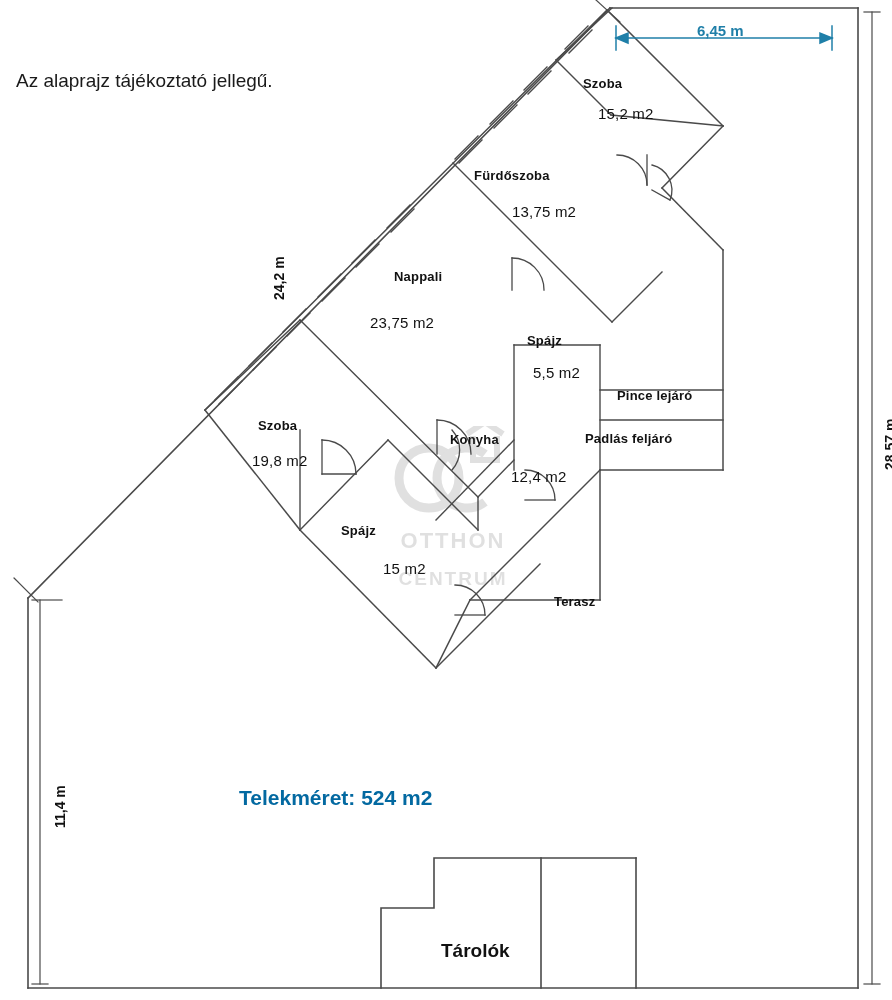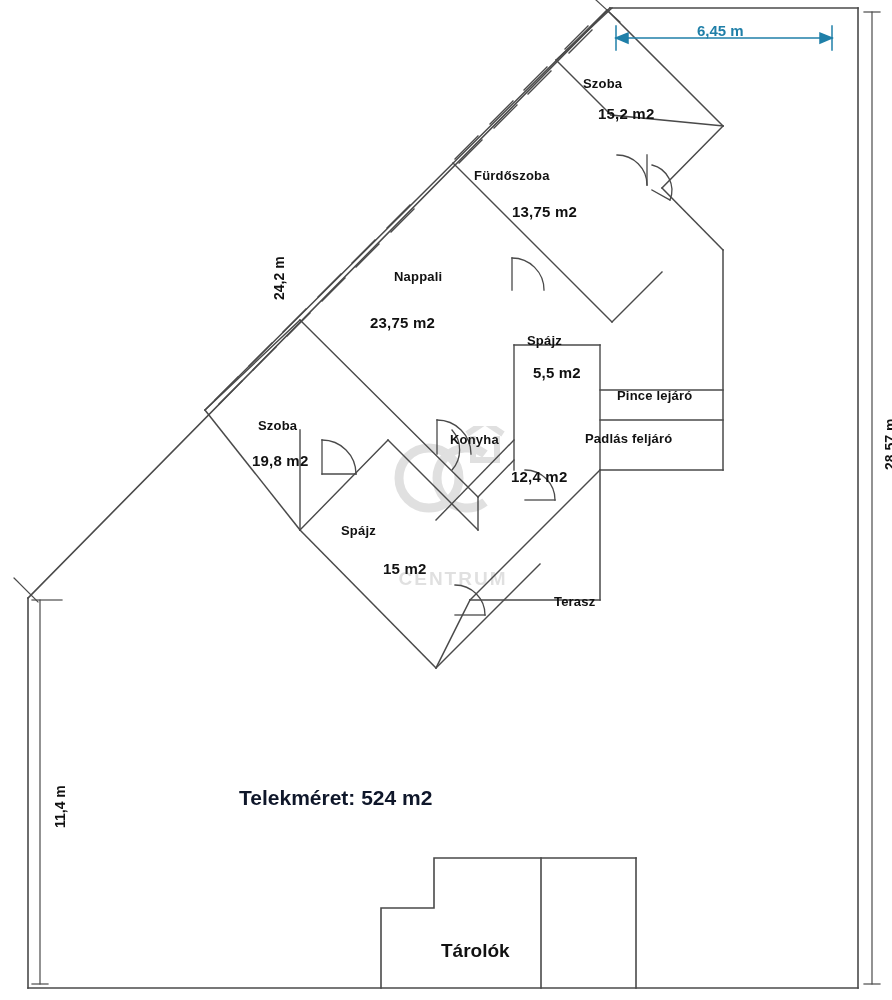--- a/index.html
+++ b/index.html
@@ -30,32 +30,32 @@
     color: #111111;
     font-family: "Liberation Sans", sans-serif;
   }
   .room-name {
     font-size: 13px;
     font-weight: bold;
     letter-spacing: 0.2px;
   }
   .room-area {
     font-size: 15px;
-    font-weight: bold;
+    font-weight: normal;
     letter-spacing: 0.2px;
   }
   .note {
     font-size: 19px;
     font-weight: normal;
     color: #1a1a1a;
   }
   .plot-size {
     font-size: 21px;
     font-weight: bold;
-    color: #0f172a;
+    color: #0369a1;
   }
   .dim-top {
     font-size: 15px;
     font-weight: bold;
     color: #1f7fa8;
   }
   .dim-rot {
     font-size: 14px;
     font-weight: bold;
     color: #111111;
@@ -250,20 +250,21 @@
         </g>
 
         <g stroke="#4a4a4a" stroke-width="1.2">
           <path d="M 14 578 L 38 602"></path>
           <path d="M 596 0 L 620 22"></path>
         </g>
       </g>
     </g>
   </svg>
 
+  <div class="lbl note" style="left:16px; top:70px;">Az alaprajz tájékoztató jellegű.</div>
 
   <div class="lbl dim-top" style="left:697px; top:22px;">6,45 m</div>
 
   <div class="lbl dim-rot" style="left:882px; top:470px; transform: rotate(-90deg);">28,57 m</div>
 
   <div class="lbl dim-rot" style="left:52px; top:828px; transform: rotate(-90deg);">11,4 m</div>
 
   <div class="lbl dim-rot" style="left:271px; top:300px; transform: rotate(-90deg);">24,2 m</div>
 
   <div class="lbl room-name" style="left:583px; top:76px;">Szoba</div>
@@ -301,16 +302,17 @@
     <svg id="wm-oc-svg" viewBox="0 0 120 104">
       <g fill="none" stroke="#4b4b4b" stroke-width="9">
         <circle cx="36" cy="52" r="30"></circle>
         <path d="M 92 28 A 30 30 0 1 0 92 76"></path>
       </g>
       <g fill="none" stroke="#4b4b4b" stroke-width="6">
         <path d="M 74 8 L 92 -4 L 110 8"></path>
         <path d="M 80 10 L 80 34 L 104 34 L 104 10"></path>
       </g>
     </svg>
+    <div class="wm-text wm-otthon">OTTHON</div>
     <div class="wm-text wm-centrum">CENTRUM</div>
   </div>
 
 </div>
 
 </body></html>

